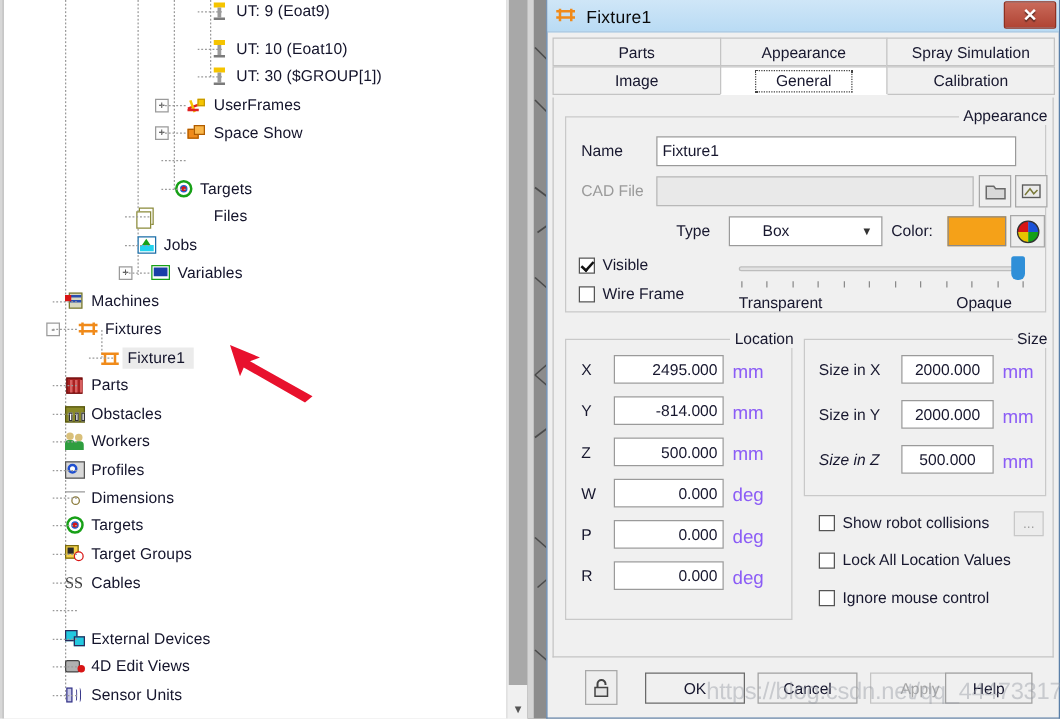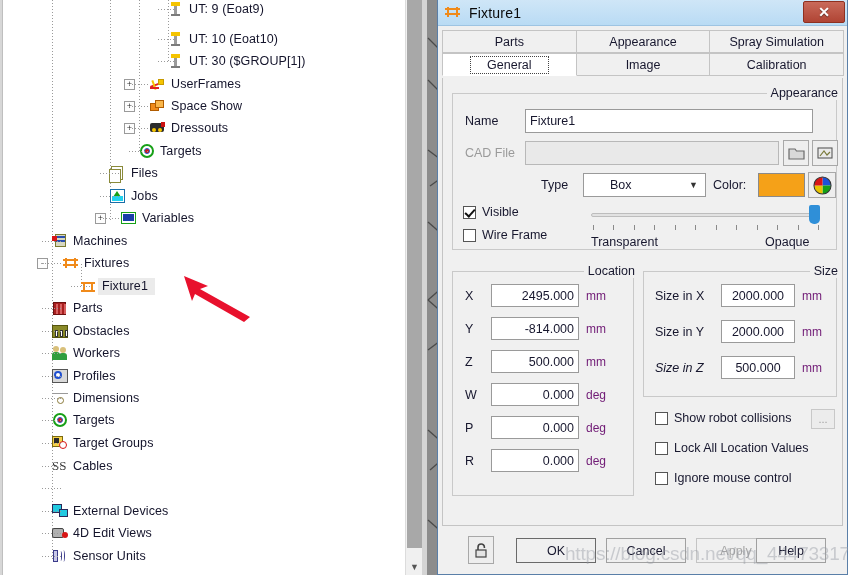--- a/index.html
+++ b/index.html
@@ -201,21 +201,21 @@
   .lbl { position:absolute; font-size:12.5px; color:#17172e; }
   .lbl.dim { color:#9a9a9a; }
   .fld {
     position:absolute; background:#ffffff; border:1px solid #9a9a9a;
     font-size:12.5px; color:#17172e; display:flex; align-items:center;
     padding:0 4px; font-family:"Liberation Sans", sans-serif;
   }
   .fld.num { justify-content:flex-end; }
   .fld.mid { justify-content:center; }
   .fld.disabled { background:#e9e9e9; border-color:#b8b8b8; }
-  .unit { position:absolute; font-size:12px; color:#701a75; }
+  .unit { position:absolute; font-size:15px; color:#8b5cf6; }
 
   .sqbtn {
     position:absolute; background:#eeeeee; border:1px solid #a8a8a8;
     display:flex; align-items:center; justify-content:center;
   }
   .cbx { position:absolute; display:flex; align-items:flex-end; font-size:12.5px; color:#17172e;}
   .box { width:13px; height:13px; border:1px solid #555; background:#fff; margin-right:6px;
          position:relative; flex:0 0 13px;}
   .box.checked::after {
     content:""; position:absolute; left:3px; top:0px; width:4px; height:8px;
@@ -313,43 +313,31 @@
         <span class="expander" style="position:relative;left:-13px;top:0;">+</span>
         <span class="ticon">
           <span class="ic-sc">
             <i class="x1"></i>
             <i class="x2"></i>
           </span>
         </span>
         <span class="tlabel">Space Show</span>
       </div>
       <div class="hline" style="left: 129px; top: 106px; width: 20px;"></div>
-      <div class="trow" style="top: 117px; left: 137px;">
-        <span class="expander" style="position:relative;left:-13px;top:0;">+</span>
-        <span class="ticon">
-          <span class="ic-dr">
-            <i class="d1"></i>
-            <i class="d2"></i>
-            <i class="d3"></i>
-            <i class="d4"></i>
-          </span>
-        </span>
-        <span class="tlabel">Dressouts</span>
-      </div>
       <div class="hline" style="left: 129px; top: 128px; width: 20px;"></div>
       <div class="trow" style="top: 140px; left: 137px;">
         <span class="ticon">
           <span class="ic-tg">
             <i></i>
           </span>
         </span>
         <span class="tlabel">Targets</span>
       </div>
       <div class="hline" style="left: 129px; top: 151px; width: 20px;"></div>
-      <div class="trow" style="top: 162px; left: 108px;">
+      <div class="trow" style="top: 162px; left: 108px; gap: 40px;">
         <span class="ticon">
           <span class="ic-files"></span>
         </span>
         <span class="tlabel">Files</span>
       </div>
       <div class="hline" style="left: 100px; top: 173px; width: 20px;"></div>
       <div class="trow" style="top: 185px; left: 108px;">
         <span class="ticon">
           <span class="ic-jobs">
             <i class="pk"></i>
@@ -569,25 +557,25 @@
           <span class="tabinner">Parts</span>
         </div>
         <div class="tab">
           <span class="tabinner">Appearance</span>
         </div>
         <div class="tab">
           <span class="tabinner">Spray Simulation</span>
         </div>
       </div>
     <div class="tabrow" id="tabrow2">
+        <div class="tab">
+          <span class="tabinner">Image</span>
+        </div>
         <div class="tab active">
           <span class="tabinner">General</span>
-        </div>
-        <div class="tab">
-          <span class="tabinner">Image</span>
         </div>
         <div class="tab">
           <span class="tabinner">Calibration</span>
         </div>
       </div>
   </div>
 
   <div id="tabpage">
 
     <fieldset class="grp" style="left:9px; top:8px; width:385px; height:164px;">

